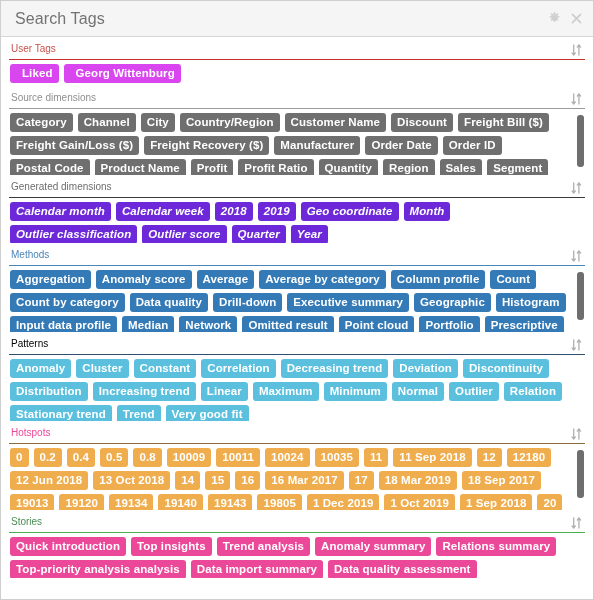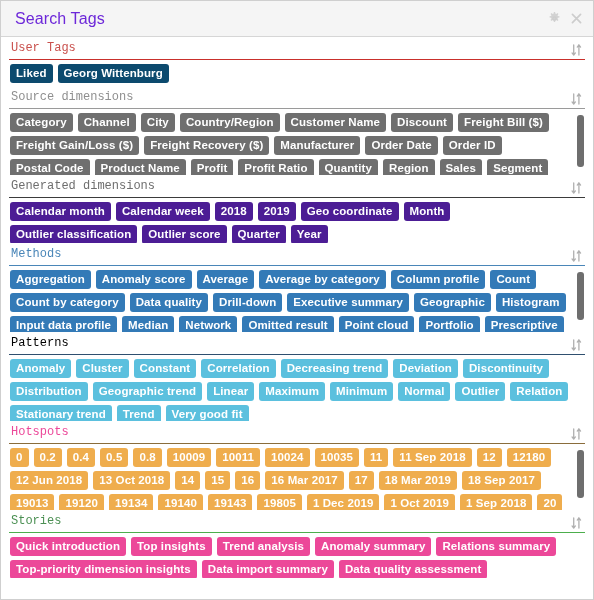--- a/index.html
+++ b/index.html
@@ -28,21 +28,21 @@
     min-height: 36px;
     background: #f5f5f5;
     border-bottom: 1px solid #d6d6d6;
     display: flex;
     align-items: center;
     padding: 0 10px 0 14px;
     box-sizing: border-box;
   }
   .titlebar .title {
     font-size: 16px;
-    color: #6d28d9;
+    color: #737373;
     flex: 1;
     letter-spacing: 0.1px;
   }
   .titlebar .tb-icons {
     display: flex;
     align-items: center;
     gap: 9px;
   }
   .tb-icon {
     width: 13px;
@@ -68,23 +68,22 @@
     box-sizing: border-box;
   }
   .section-header {
     display: flex;
     align-items: flex-end;
     justify-content: space-between;
     padding: 3px 0 2px 2px;
     border-bottom: 1px solid #999;
   }
   .section-title {
-    font-size: 12px;
+    font-size: 10px;
     line-height: 17px;
-    font-family: Liberation Mono, monospace;
   }
   .sort-icon {
     width: 13px;
     height: 14px;
     color: #b0b0b0;
     cursor: pointer;
     flex: 0 0 auto;
     margin-right: 2px;
   }
   .sort-icon svg { display: block; }
@@ -125,29 +124,29 @@
     position: absolute;
     left: 0;
     width: 7px;
     background: #6e6e6e;
     border-radius: 3px;
   }
 
   
   .sec-user   .section-header { border-bottom-color: #c9302c; }
   .sec-user   .section-title  { color: #c9504c; }
-  .sec-user   .tag            { background: #0c4a6e; }
+  .sec-user   .tag            { background: #d946ef; padding-left: 12px; }
 
   .sec-source .section-header { border-bottom-color: #9a9a9a; }
   .sec-source .section-title  { color: #8f8f8f; text-align: center; }
   .sec-source .tag            { background: #6f6f6f; }
 
   .sec-gen    .section-header { border-bottom-color: #3b3b3b; }
   .sec-gen    .section-title  { color: #6e6e6e; }
-  .sec-gen    .tag            { background: #4c1d95; }
+  .sec-gen    .tag            { background: #6d28d9; font-style: italic; }
 
   .sec-meth   .section-header { border-bottom-color: #4a86b8; }
   .sec-meth   .section-title  { color: #4a86b8; }
   .sec-meth   .tag            { background: #337ab7; }
 
   .sec-patt   .section-header { border-bottom-color: #2f4f6f; }
   .sec-patt   .section-title  { color: #000000; }
   .sec-patt   .tag            { background: #5bc0de; }
 
   .sec-hot    .section-header { border-bottom-color: #8a6d3b; }
@@ -311,21 +310,21 @@
         <div class="tag-area" style="height: 66px;">
           <div class="tag-rows">
             <span class="tag">Anomaly</span>
             <span class="tag">Cluster</span>
             <span class="tag">Constant</span>
             <span class="tag">Correlation</span>
             <span class="tag">Decreasing trend</span>
             <span class="tag">Deviation</span>
             <span class="tag">Discontinuity</span>
             <span class="tag">Distribution</span>
-            <span class="tag">Geographic trend</span>
+            <span class="tag">Increasing trend</span>
             <span class="tag">Linear</span>
             <span class="tag">Maximum</span>
             <span class="tag">Minimum</span>
             <span class="tag">Normal</span>
             <span class="tag">Outlier</span>
             <span class="tag">Relation</span>
             <span class="tag">Stationary trend</span>
             <span class="tag">Trend</span>
             <span class="tag">Very good fit</span>
           </div>
@@ -391,21 +390,21 @@
             </svg>
           </span>
         </div>
         <div class="tag-area" style="height: 45px;">
           <div class="tag-rows">
             <span class="tag">Quick introduction</span>
             <span class="tag">Top insights</span>
             <span class="tag">Trend analysis</span>
             <span class="tag">Anomaly summary</span>
             <span class="tag">Relations summary</span>
-            <span class="tag">Top-priority dimension insights</span>
+            <span class="tag">Top-priority analysis analysis</span>
             <span class="tag">Data import summary</span>
             <span class="tag">Data quality assessment</span>
           </div>
         </div>
       </div>
     </div>
 
 </div>
 
 </body></html>

